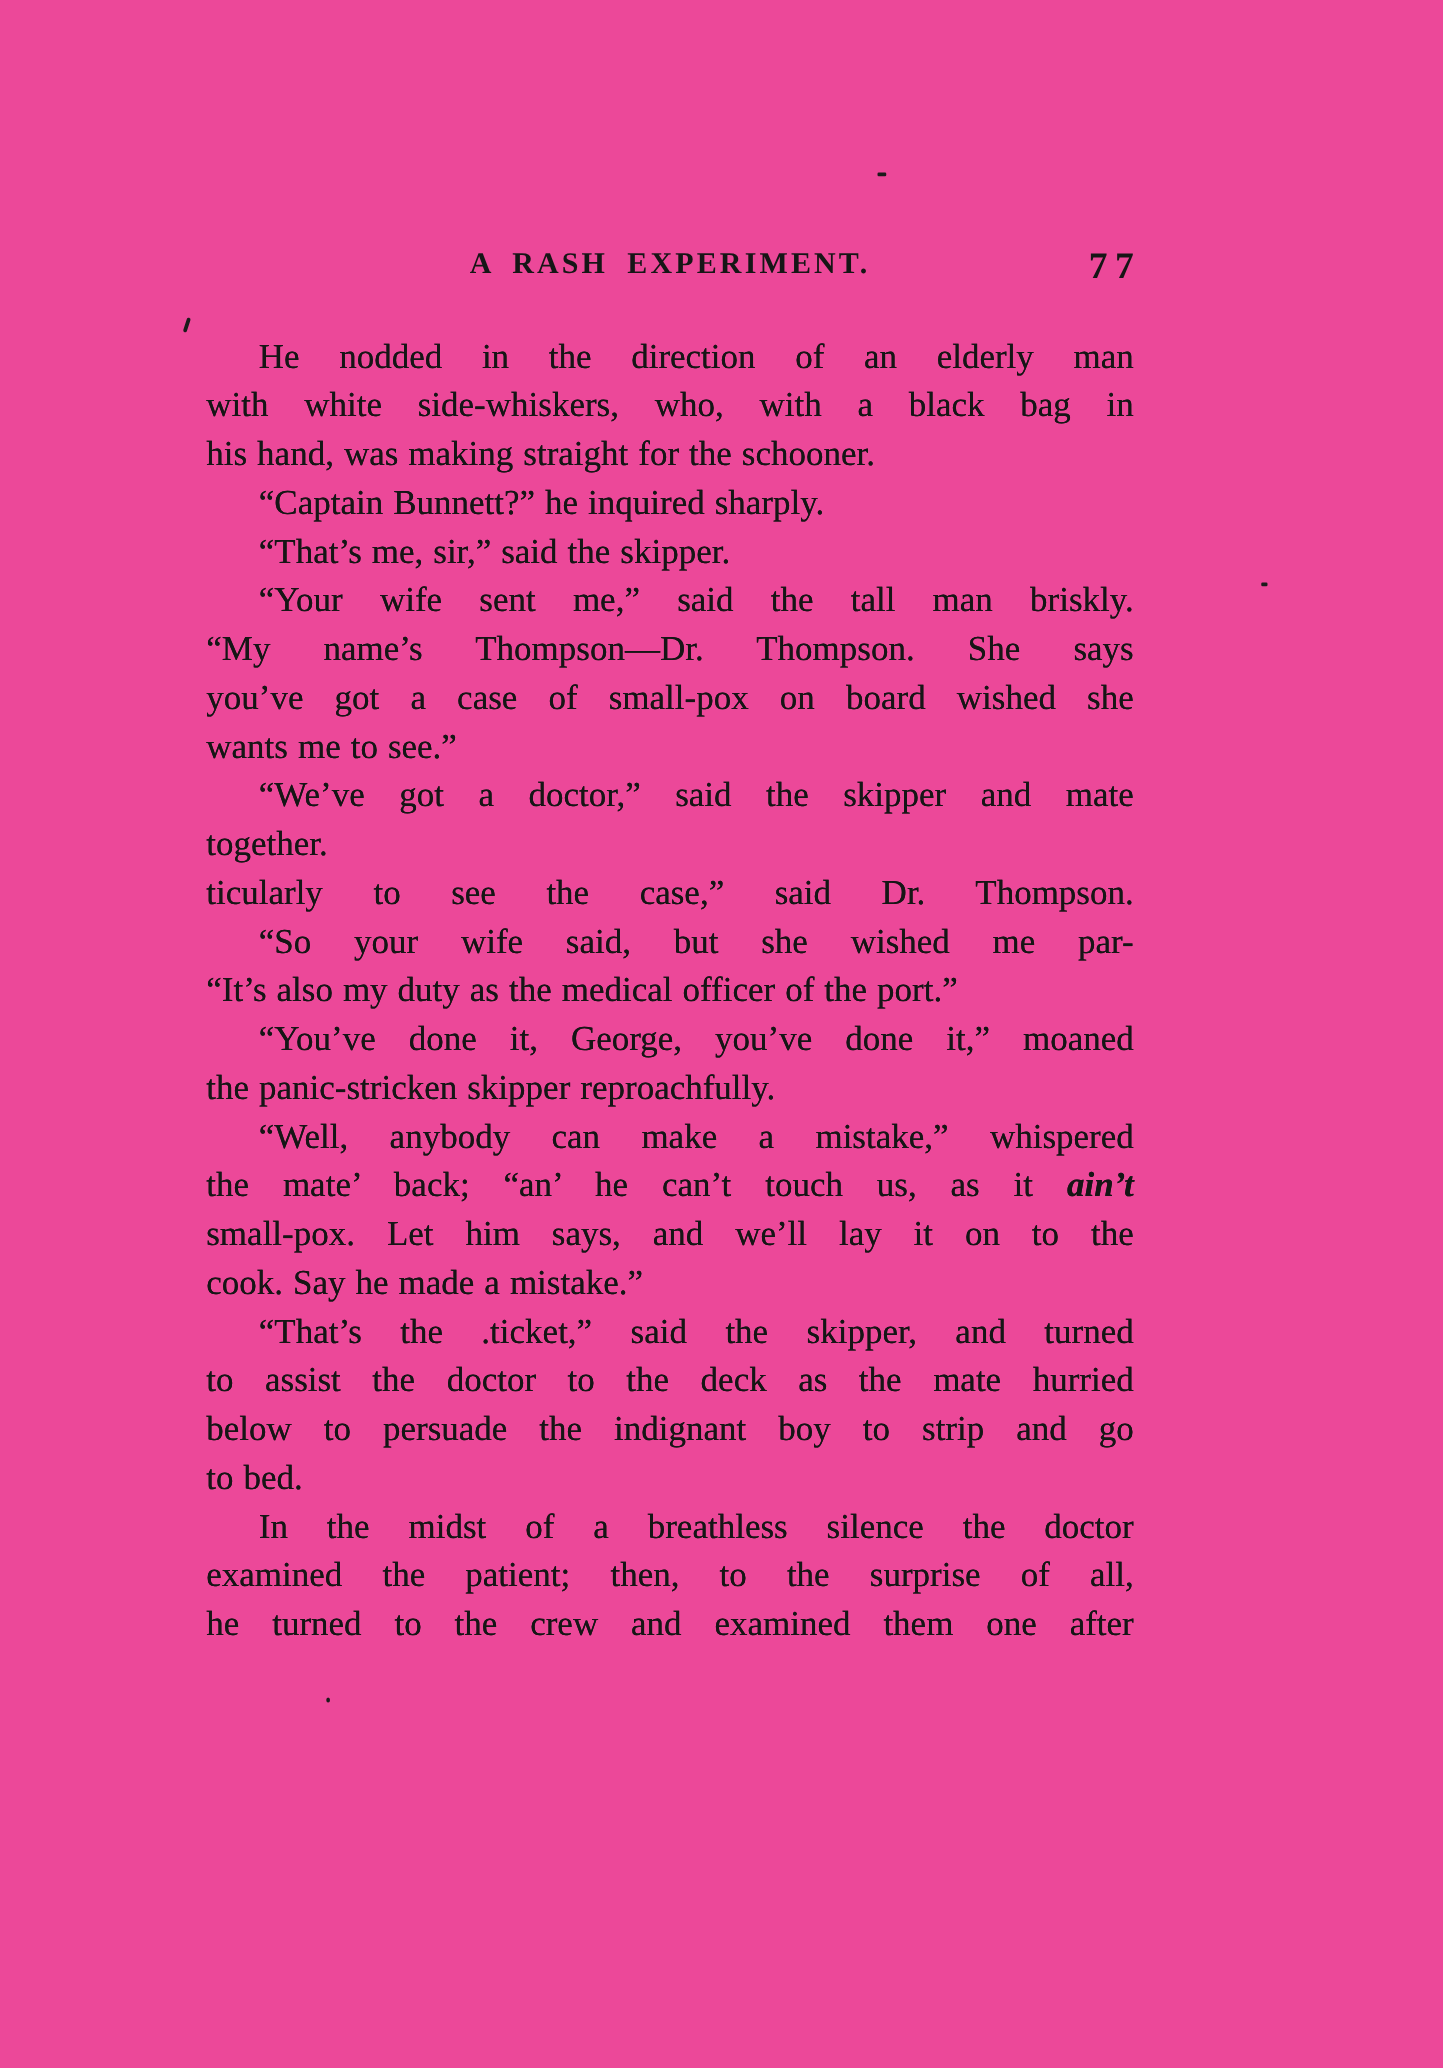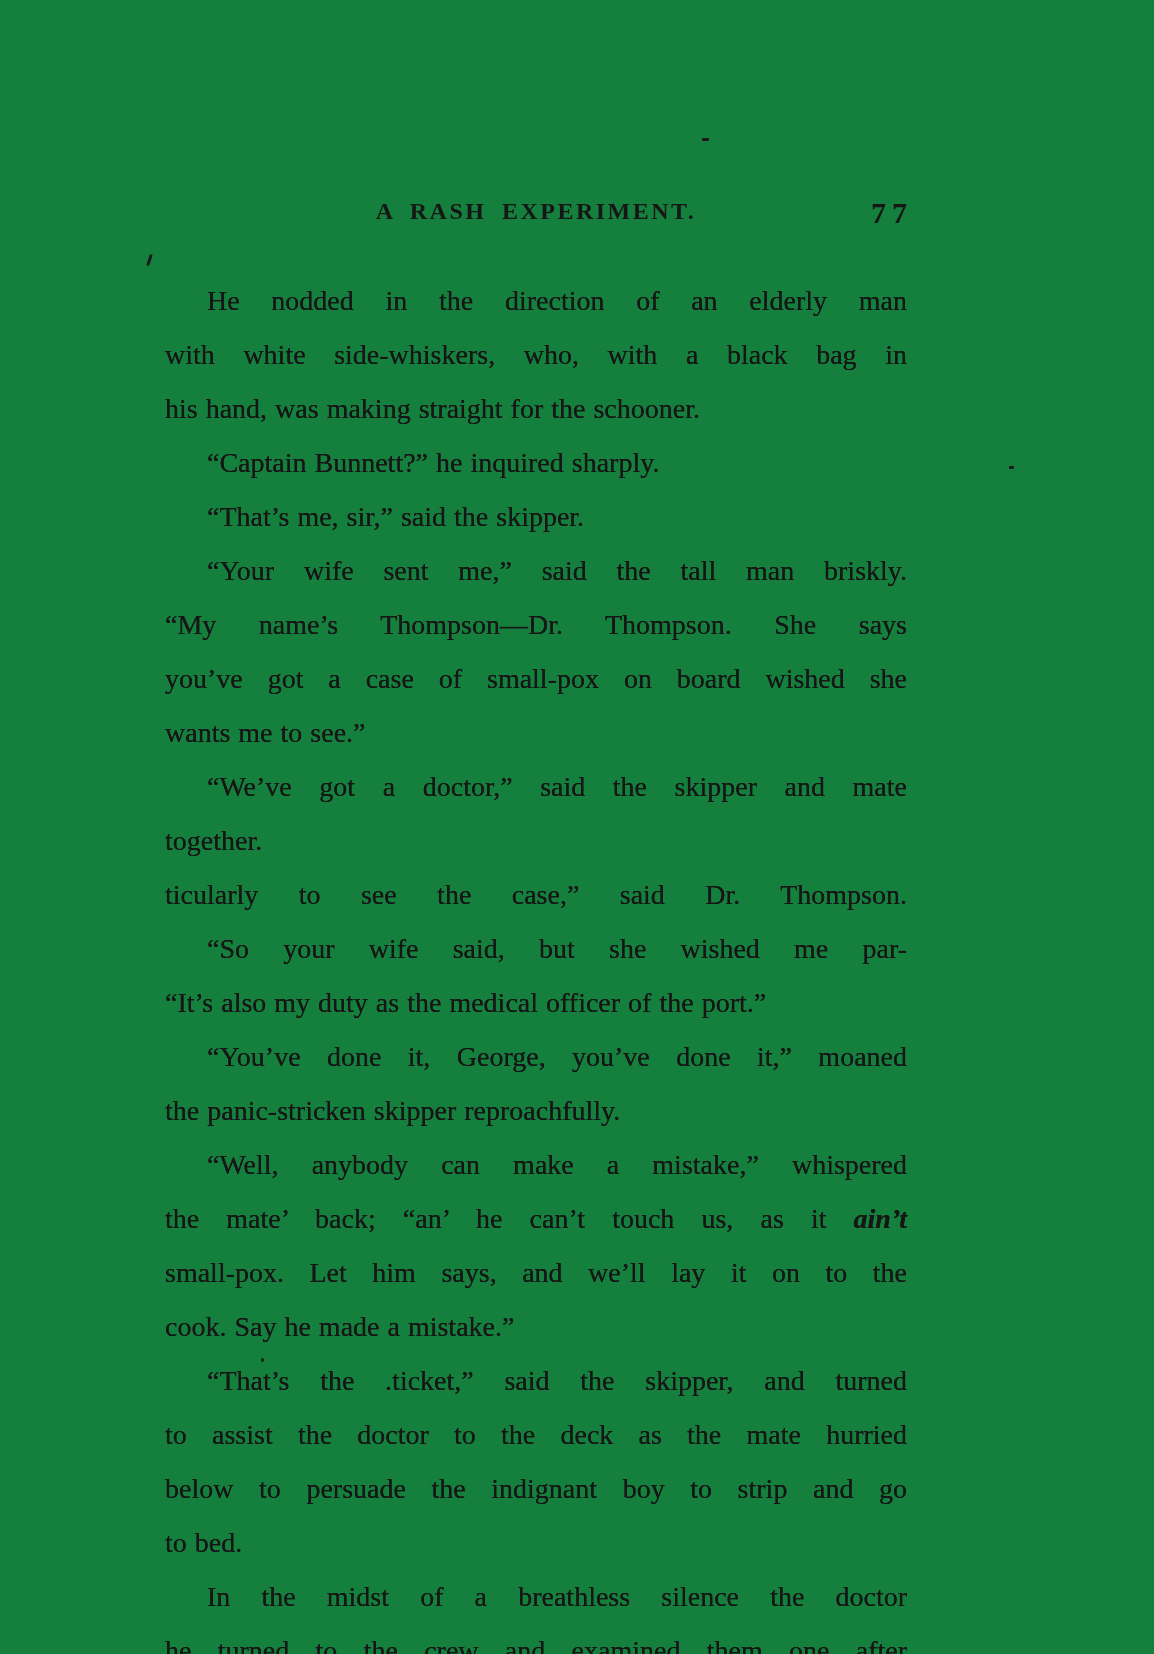--- a/index.html
+++ b/index.html
@@ -56,36 +56,35 @@
     line-height: 39px;
     text-shadow: 0 0 0.5px currentColor; 
   }
   .para { margin: 0; padding: 0; }
   .line {
     display: block;
     text-align: justify;
     text-align-last: justify;
     word-spacing: 1px;
     white-space: normal;
-    margin-top: 15px;
   }
   .line.first { text-indent: 42px; }
   .line.last  { text-align-last: left; }
   .emph { font-weight: 700; }
   
   .artifact { position: absolute; background: #1b1b1b; }
   .art-top-dash   { left: 702px;  top: 138px;  width: 7px; height: 3px;  border-radius: 1px; }
   .art-left-tick  { left: 148px;  top: 254px;  width: 3px; height: 12px; border-radius: 2px; transform: rotate(18deg); }
   .art-right-dash { left: 1009px; top: 466px;  width: 5px; height: 3px;  border-radius: 1px; }
   .art-dot        { left: 261px;  top: 1358px; width: 3px; height: 4px;  border-radius: 50%; }
 </style>
 </head>
 <body>
 
-<div class="page" style="background: #15803d; color: rgb(22, 22, 22);">
+<div class="page" style="background: #ec4899; color: rgb(22, 22, 22);">
 
   <header class="running-head">
     <span class="head-title">A RASH EXPERIMENT.</span>
     <span class="folio">77</span>
   </header>
 
   <main class="text-block">
       <p class="para">
         <span class="line first">He nodded in the direction of an elderly man</span>
         <span class="line">with white side-whiskers, who, with a black bag in</span>
@@ -123,20 +122,21 @@
         <span class="line last">cook. Say he made a mistake.”</span>
       </p>
       <p class="para">
         <span class="line first">“That’s the .ticket,” said the skipper, and turned</span>
         <span class="line">to assist the doctor to the deck as the mate hurried</span>
         <span class="line">below to persuade the indignant boy to strip and go</span>
         <span class="line last">to bed.</span>
       </p>
       <p class="para">
         <span class="line first">In the midst of a breathless silence the doctor</span>
+        <span class="line">examined the patient; then, to the surprise of all,</span>
         <span class="line">he turned to the crew and examined them one after</span>
       </p>
     </main>
 
   <span class="artifact art-top-dash"></span>
   <span class="artifact art-left-tick"></span>
   <span class="artifact art-right-dash"></span>
   <span class="artifact art-dot"></span>
 
 </div>

